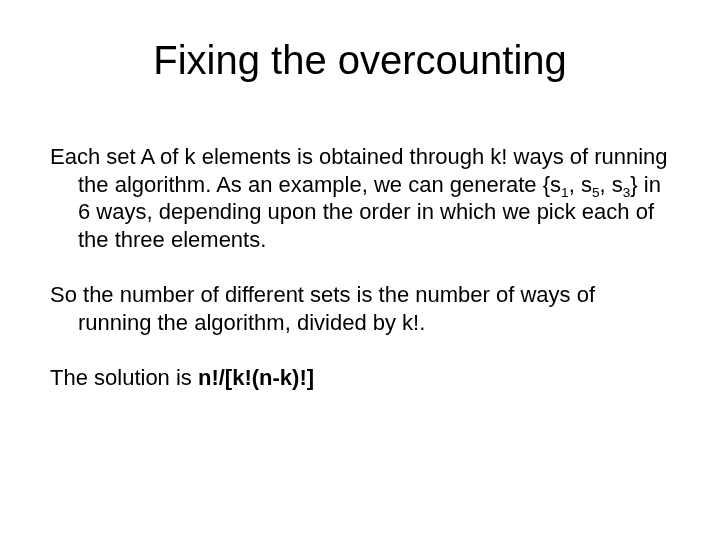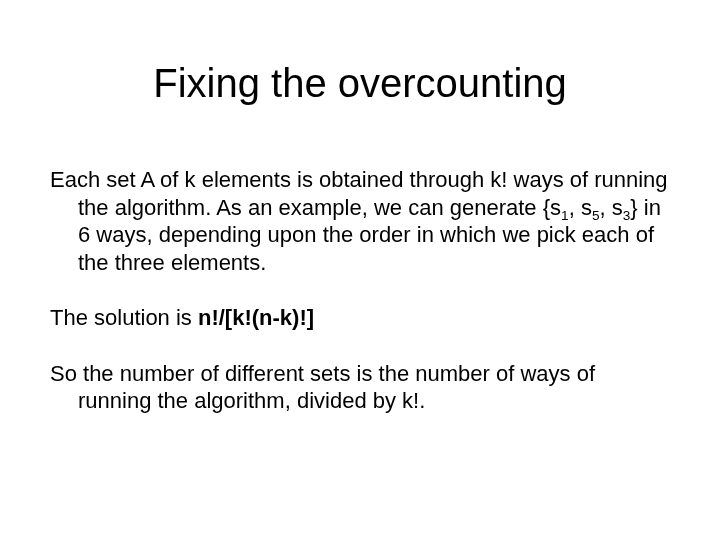--- a/index.html
+++ b/index.html
@@ -16,21 +16,21 @@
     box-sizing: border-box;
     width: 720px;
     height: 540px;
     padding: 0;
     position: relative;
   }
   .title {
     font-size: 40px;
     font-weight: 400;
     text-align: center;
-    margin-top: 61px;
+    margin-top: 38px;
     margin-bottom: 60px;
   }
   .body {
     font-size: 22px;
     line-height: 1.25;
     padding: 0 50px;
     margin-top: 29px;
   }
   .para {
     margin-bottom: 28px;
@@ -52,21 +52,21 @@
 <div class="slide">
 
   <div class="title">Fixing the overcounting</div>
 
   <div class="body">
 
     <div class="para">
       <span>Each set A of k elements is obtained through k! ways of running the algorithm. As an example, we can generate {s</span><span class="sub">1</span><span>, s</span><span class="sub">5</span><span>, s</span><span class="sub">3</span><span>} in 6 ways, depending upon the order in which we pick each of the three elements.</span>
     </div>
 
+    <div class="para">So the number of different sets is the number of ways of running the algorithm, divided by k!.</div>
+
     <div class="para">
       <span>The solution is </span><span class="formula">n!/[k!(n-k)!]</span>
     </div>
-
-    <div class="para">So the number of different sets is the number of ways of running the algorithm, divided by k!.</div>
 
   </div>
 
 </div>
 
 </body></html>

